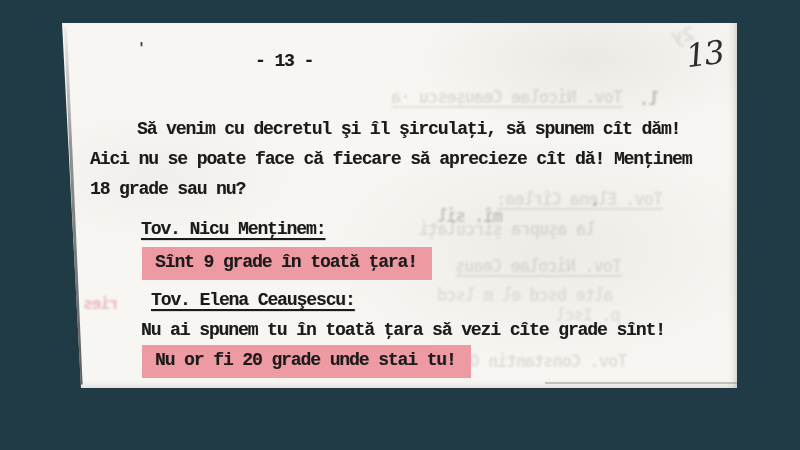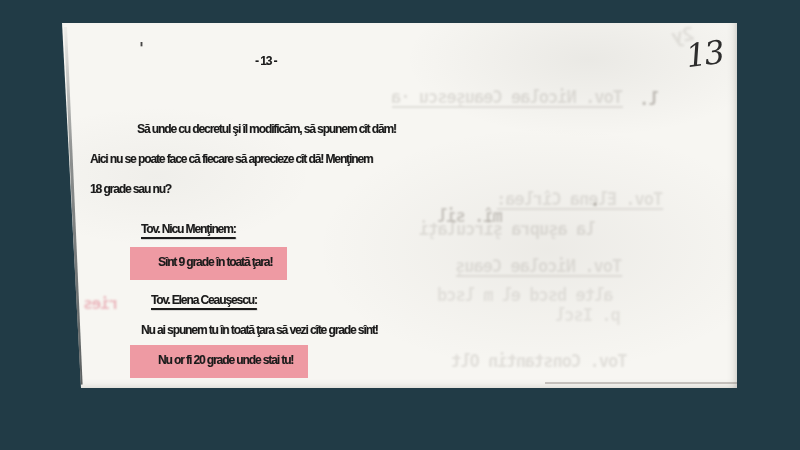--- a/index.html
+++ b/index.html
@@ -20,28 +20,28 @@
     clip-path: polygon(0 0, 100% 0, 100% 100%, 19px 100%);
     box-shadow: 0 0 16px rgba(0,0,0,0.35), inset -8px 0 10px -8px rgba(90,88,84,0.35), inset 0 -6px 8px -6px rgba(90,88,84,0.25);
   }
   .edge-line {
     position:absolute; left:2px; top:4px; width:3px; height:358px;
     background:linear-gradient(to bottom, rgba(60,66,68,0.05), rgba(58,64,66,0.55) 35%, rgba(52,58,60,0.8));
     transform:rotate(-2.5deg); transform-origin:top center;
   }
 
   .tline {
-    position:absolute; font-family:Liberation Sans, sans-serif;
-    font-weight:700; font-size:12px; line-height:22px; letter-spacing:-1.1px;
+    position:absolute; font-family:Liberation Mono, monospace;
+    font-weight:700; font-size:18px; line-height:22px; letter-spacing:-1.1px;
     color:#1b1b1b; white-space:nowrap;
     text-shadow:0.4px 0.4px 0 rgba(27,27,27,0.35);
   }
   .underl { text-decoration:underline; text-decoration-thickness:2px; text-underline-offset:4px; }
 
-  .hl { display:inline-block; background:#ee9aa3; padding:4px 15px 7px 28px; }
+  .hl { display:inline-block; background:#ee9aa3; padding:4px 15px 7px 13px;margin-left:12px; }
 
   .hand {
     position:absolute; font-family:"DejaVu Serif", serif; font-style:italic;
     font-weight:400; font-size:32px; letter-spacing:-2px; color:#2d2d2d;
     transform:rotate(-7deg); white-space:nowrap;
   }
 
   .bleed {
     position:absolute; font-family:"DejaVu Sans Mono", monospace;
     font-weight:700; font-size:17px; line-height:20px; letter-spacing:-1px;
@@ -73,21 +73,21 @@
     <div class="bleed" style="left:390px; top:328px; opacity:.16;">Tov. Constantin Olt</div>
     <div class="bleed-line" style="left:483px; top:359px; width:195px; height:2px;"></div>
     <div class="bleed" style="left:22px; top:271px; opacity:.5; color:#e07d8d; font-size:16px;">ries</div>
     <div class="bleed" style="left:610px; top:2px; opacity:.14; font-size:20px; transform:rotate(-12deg) scaleX(-1); filter:blur(1px);">2y</div>
 
     <div class="stray" style="left:75px; top:17px; opacity:.8;">'</div>
 
     <div class="tline" style="left:193px; top:27px;">- 13 -</div>
     <div class="hand" style="left:624px; top:12px;">13</div>
 
-    <div class="tline" style="left:75px; top:95px;">Să unde cu decretul şi îl modificăm, să spunem cît dăm!</div>
+    <div class="tline" style="left:75px; top:95px;">Să venim cu decretul şi îl şirculaţi, să spunem cît dăm!</div>
     <div class="tline" style="left:28px; top:125px;">Aici nu se poate face că fiecare să aprecieze cît dă! Menţinem</div>
     <div class="tline" style="left:28px; top:155px;">18 grade sau nu?</div>
 
     <div class="tline underl" style="left:79px; top:195px;">Tov. Nicu Menţinem:</div>
     <div class="tline" style="left:68px; top:224px;">
       <span class="hl">Sînt 9 grade în toată ţara!</span>
     </div>
 
     <div class="tline underl" style="left:89px; top:266px;">Tov. Elena Ceauşescu:</div>
     <div class="tline" style="left:79px; top:296px;">Nu ai spunem tu în toată ţara să vezi cîte grade sînt!</div>

